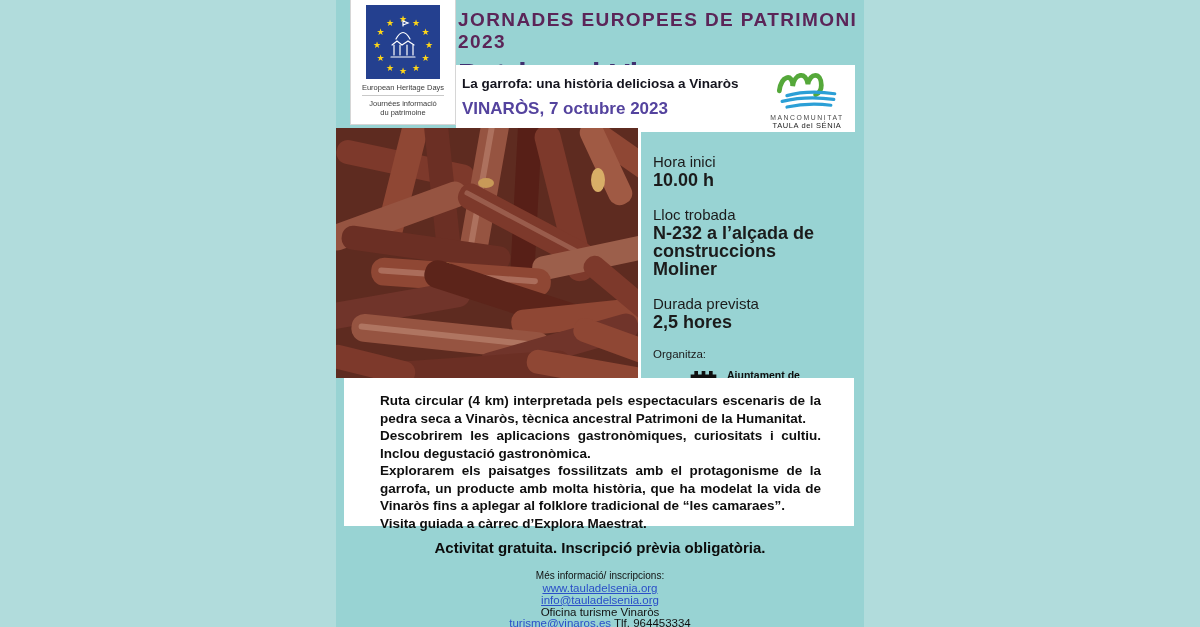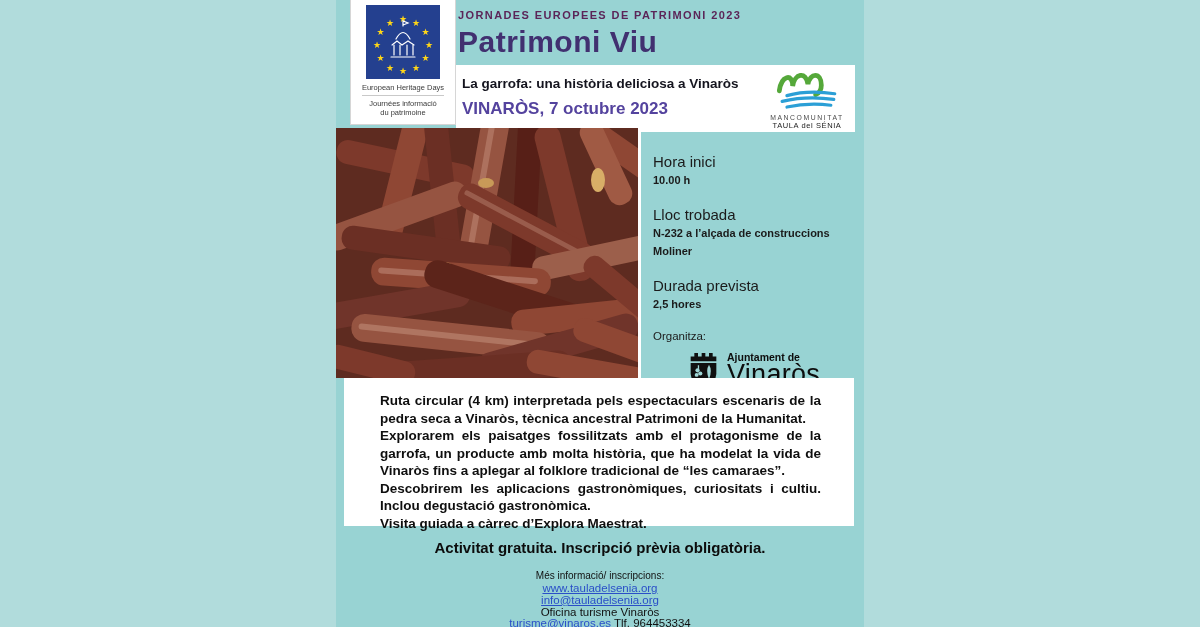--- a/index.html
+++ b/index.html
@@ -13,37 +13,37 @@
 
   
   .logo-card{
     position:absolute;left:14px;top:0;width:106px;height:125px;
     background:#fff;border:1px solid #d6d6d6;border-top:none;box-sizing:border-box;
     text-align:center;padding-top:5px;
   }
   .ehd-text{font-size:7.5px;color:#3a3a3a;line-height:9px;}
   .ehd-divider{width:82px;height:1px;background:#c9c9c9;margin:3px auto;}
   .header-titles{position:absolute;left:122px;top:9px;width:400px;}
-  .eyebrow{font-weight:bold;font-size:11px;letter-spacing:1.4px;color:#5b2558;}
+  .eyebrow{font-weight:bold;font-size:19px;letter-spacing:1.4px;color:#5b2558;}
   .main-title{font-weight:bold;font-size:30px;color:#413070;margin-top:4px;letter-spacing:.5px;}
 
   .subtitle-strip{position:absolute;left:120px;top:65px;width:399px;height:67px;background:#fff;}
   .sub1{position:absolute;left:6px;top:11px;font-weight:bold;font-size:13.5px;color:#14141e;white-space:nowrap;}
   .sub2{position:absolute;left:6px;top:34px;font-weight:bold;font-size:17px;color:#54439e;white-space:nowrap;}
   .manc-logo{position:absolute;right:4px;top:1px;width:88px;height:61px;text-align:center;}
   .manc-line1{font-size:6.8px;letter-spacing:1.6px;color:#4a4a4a;line-height:7px;}
   .manc-line2{font-size:7.5px;font-weight:normal;letter-spacing:.6px;color:#222;line-height:9px;}
 
   
   .photo{position:absolute;left:0;top:128px;width:302px;height:250px;border-right:3px solid #fff;box-sizing:content-box;overflow:hidden;}
   .photo svg{display:block;}
   .panel{position:absolute;left:305px;top:128px;right:0;height:250px;padding:24px 0 0 12px;box-sizing:border-box;color:#1b1b1b;}
   .d-group{margin-bottom:16px;}
   .d-label{font-size:15px;line-height:19px;}
-  .d-value{font-size:11px;font-weight:bold;line-height:18px;width:190px;}
+  .d-value{font-size:18px;font-weight:bold;line-height:18px;width:190px;}
   .org-label{font-size:11.5px;font-weight:normal;line-height:14px;margin-top:11px;}
   .org-row{display:flex;align-items:center;margin:6px 0 0 34px;}
   .org-text{margin-left:7px;color:#0d0d0d;}
   .org-small{font-size:10.5px;font-weight:bold;line-height:11px;}
   .org-large{font-size:27px;font-weight:normal;line-height:22px;letter-spacing:.3px;}
 
   
   .desc-section{position:absolute;left:0;top:378px;right:0;height:153px;}
   .desc-white{position:absolute;left:8px;right:10px;top:0;bottom:5px;background:#fff;
     padding:14px 33px 11px 36px;box-sizing:border-box;}
@@ -180,22 +180,22 @@
       <div class="org-text">
         <div class="org-small">Ajuntament de</div>
         <div class="org-large">Vinaròs</div>
       </div>
     </div>
   </div>
 
   <div class="desc-section">
     <div class="desc-white">
       <p>Ruta circular (4 km) interpretada pels espectaculars escenaris de la pedra seca a Vinaròs, tècnica ancestral Patrimoni de la Humanitat.</p>
+      <p>Descobrirem les aplicacions gastronòmiques, curiositats i cultiu. Inclou degustació gastronòmica.</p>
       <p>Explorarem els paisatges fossilitzats amb el protagonisme de la garrofa, un producte amb molta història, que ha modelat la vida de Vinaròs fins a aplegar al folklore tradicional de “les camaraes”.</p>
-      <p>Descobrirem les aplicacions gastronòmiques, curiositats i cultiu. Inclou degustació gastronòmica.</p>
       <p>Visita guiada a càrrec d’Explora Maestrat.</p>
     </div>
   </div>
 
   <div class="footer">
     <div class="f-highlight">Activitat gratuita. Inscripció prèvia obligatòria.</div>
     <div class="f-info">Més informació/ inscripcions:</div>
     <div class="f-line"><a class="f-link">www.tauladelsenia.org</a></div>
     <div class="f-line"><a class="f-link">info@tauladelsenia.org</a></div>
     <div class="f-line">Oficina turisme Vinaròs</div>

